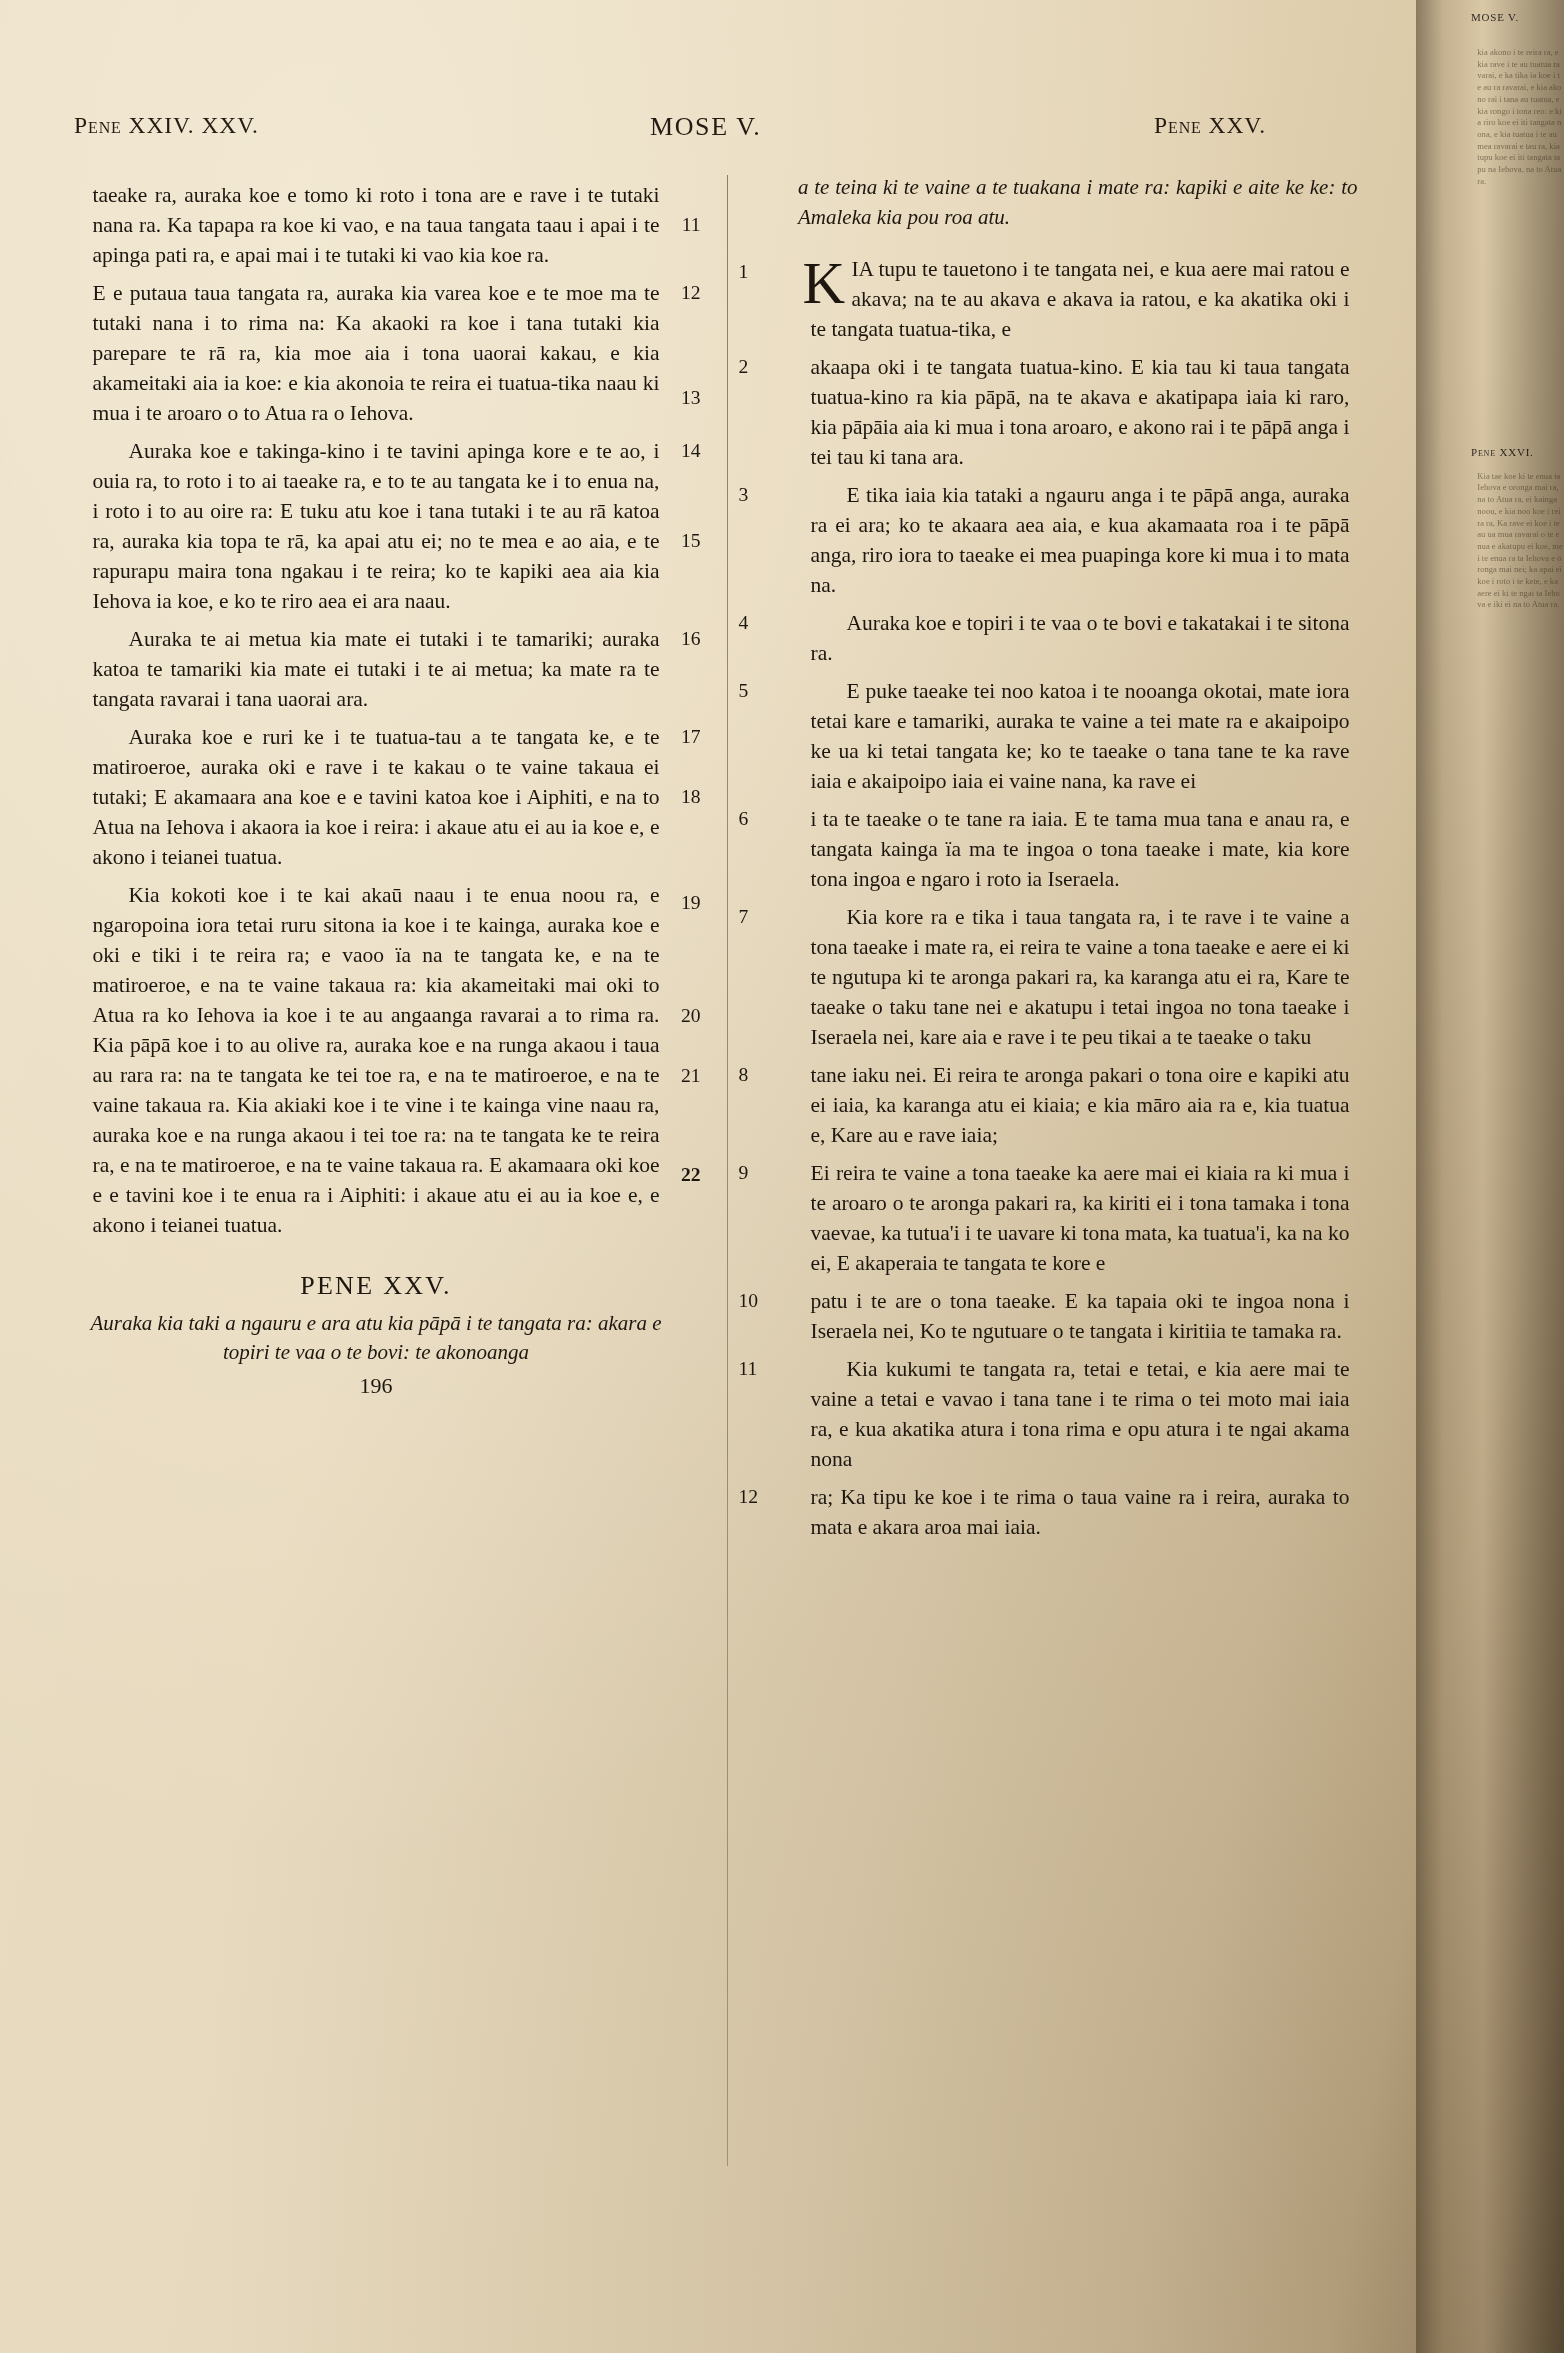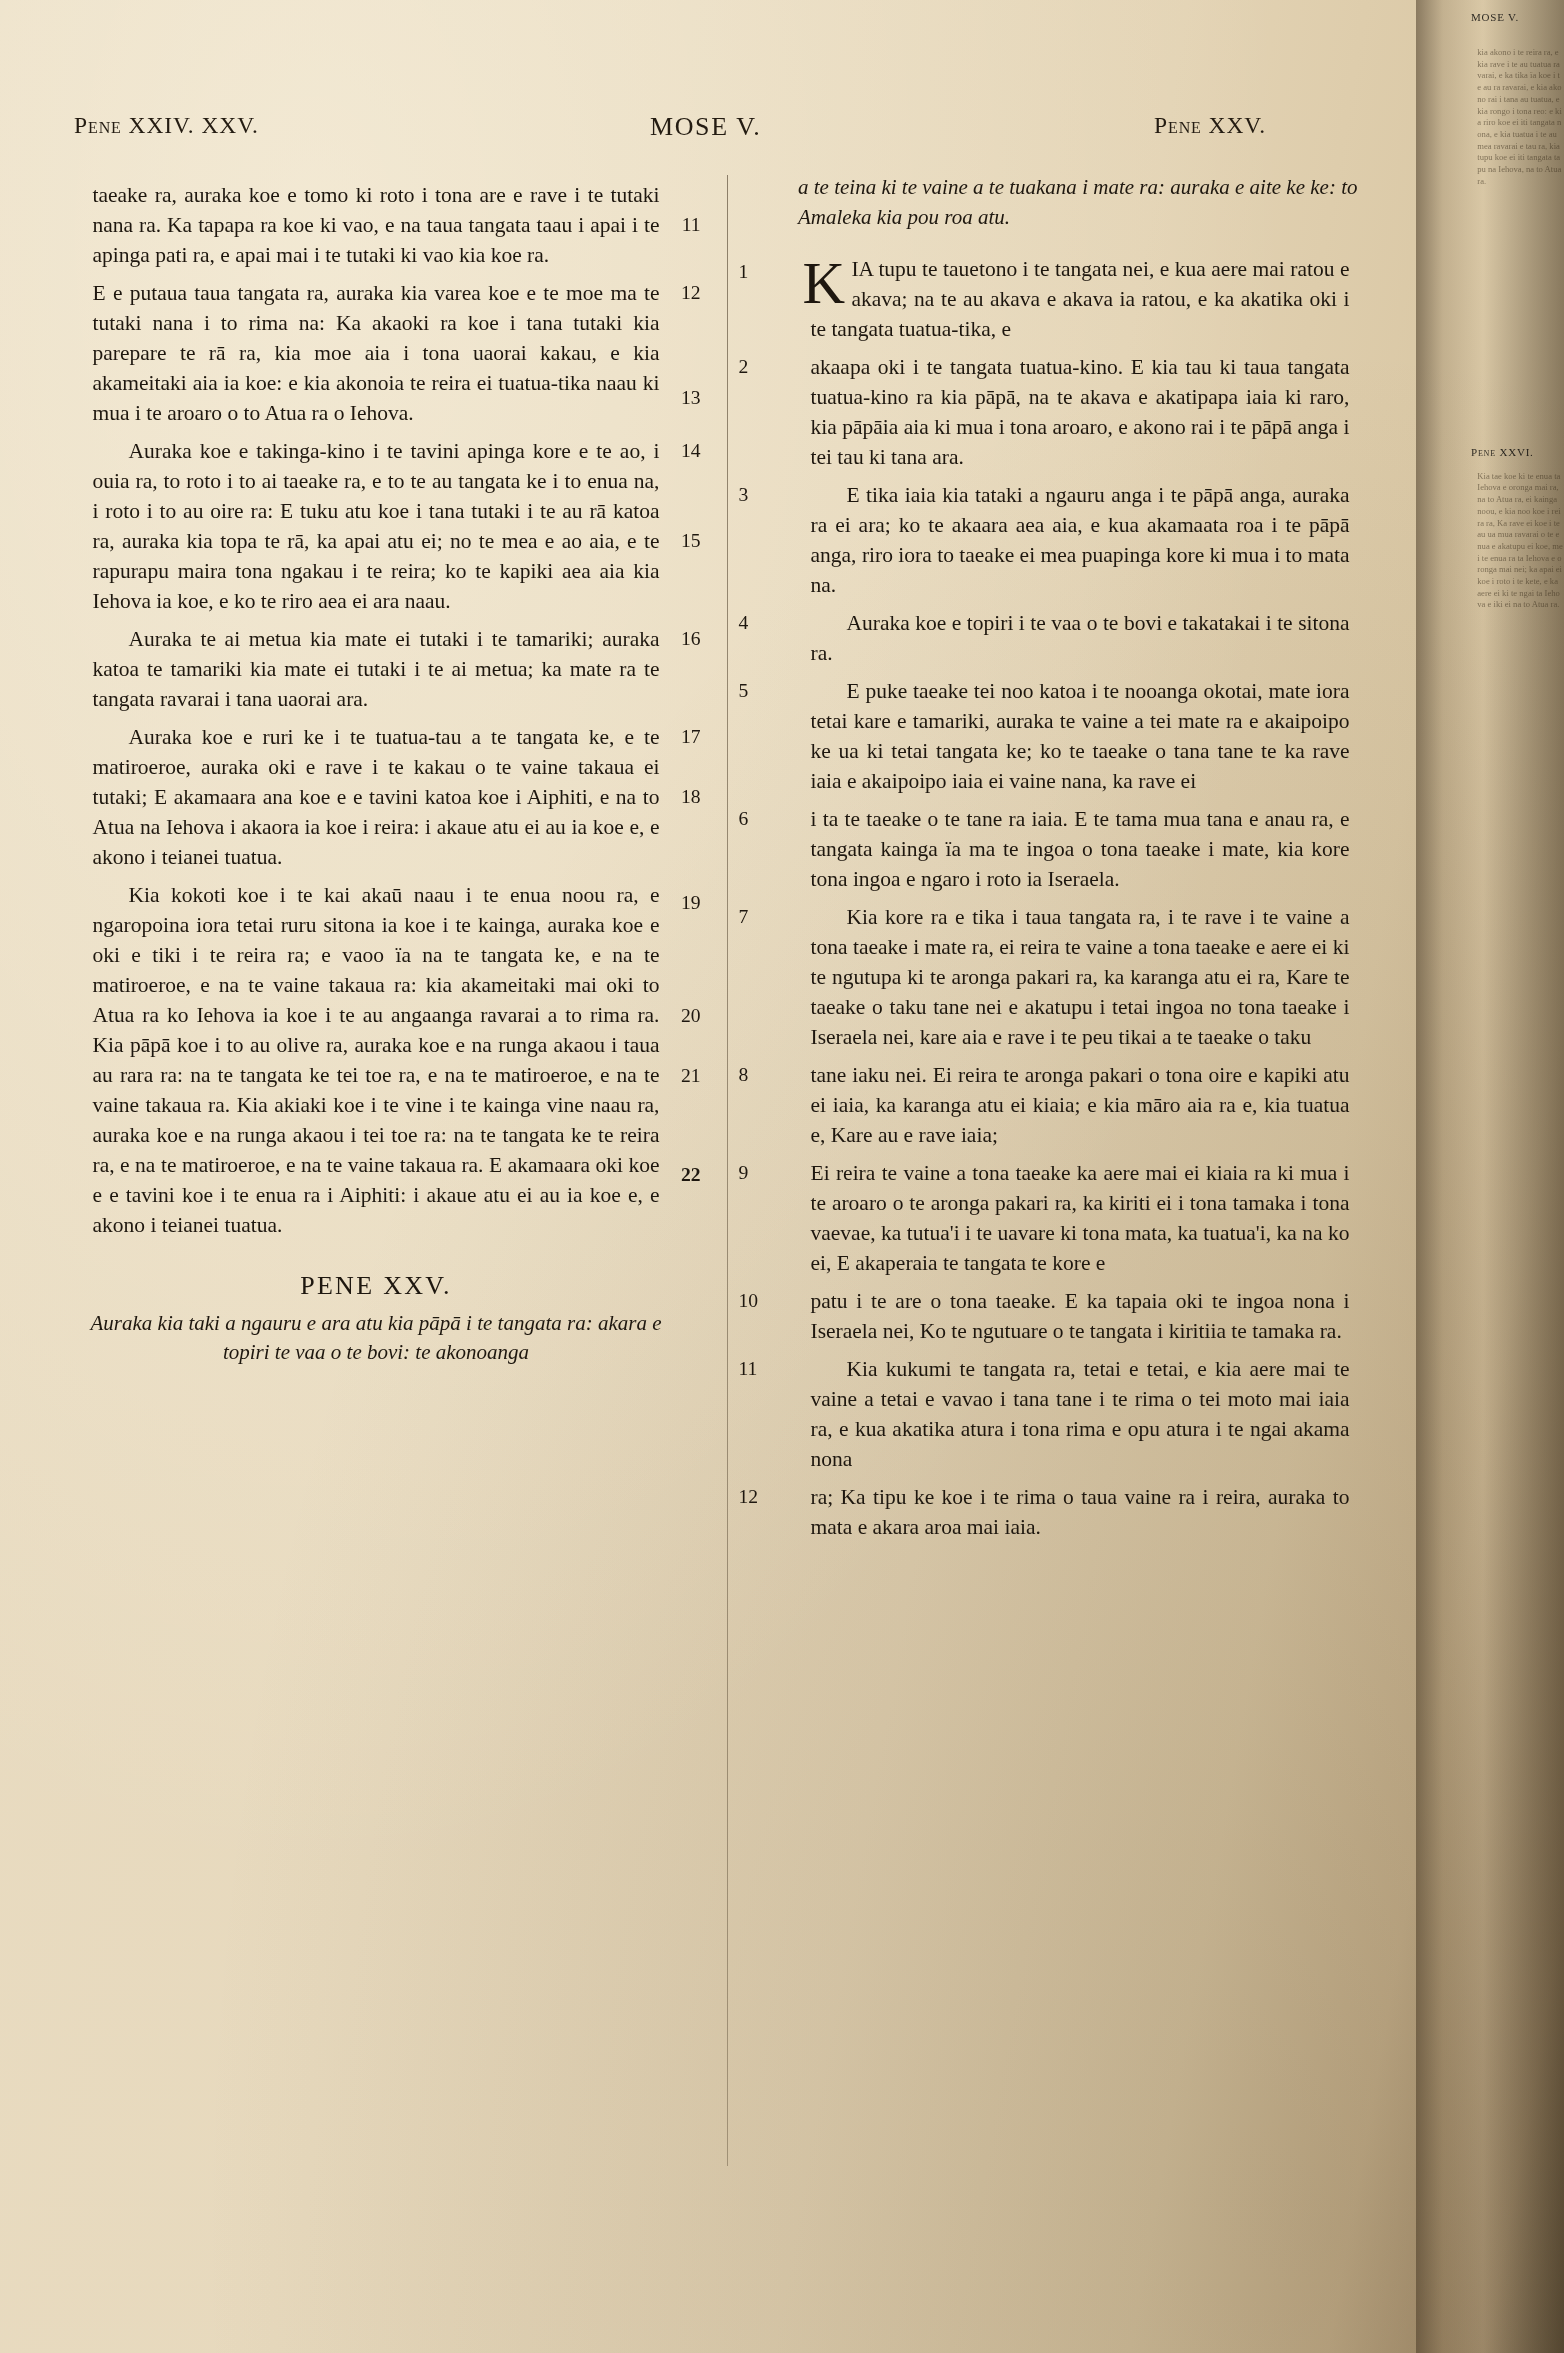--- a/index.html
+++ b/index.html
@@ -225,25 +225,26 @@
         <div style="position:relative;">
           <span class="vnum-right" style="top:8px;">19</span>
           <span class="vnum-right" style="top:121px;">20</span>
           <span class="vnum-right" style="top:181px;">21</span>
           <span class="vnum-right" style="top:280px;font-weight:bold;">22</span>
           <p class="ind">Kia kokoti koe i te kai akaū naau i te enua noou ra, e ngaropoina iora tetai ruru sitona ia koe i te kainga, auraka koe e oki e tiki i te reira ra; e vaoo ïa na te tangata ke, e na te matiroeroe, e na te vaine takaua ra: kia akameitaki mai oki to Atua ra ko Iehova ia koe i te au angaanga ravarai a to rima ra. Kia pāpā koe i to au olive ra, auraka koe e na runga akaou i taua au rara ra: na te tangata ke tei toe ra, e na te matiroeroe, e na te vaine takaua ra. Kia akiaki koe i te vine i te kainga vine naau ra, auraka koe e na runga akaou i tei toe ra: na te tangata ke te reira ra, e na te matiroeroe, e na te vaine takaua ra. E akamaara oki koe e e tavini koe i te enua ra i Aiphiti: i akaue atu ei au ia koe e, e akono i teianei tuatua.</p>
         </div>
 
         <div class="chapter-title">PENE XXV.</div>
         <div class="summary">Auraka kia taki a ngauru e ara atu kia pāpā i te tangata ra: akara e topiri te vaa o te bovi: te akonoanga</div>
+        <div class="folio">196</div>
       </div>
 
       <div class="col col-right">
 
-        <div class="summary-r">a te teina ki te vaine a te tuakana i mate ra: auraka e aite ke ke: to Amaleka kia pou roa atu.</div>
+        <div class="summary-r">a te teina ki te vaine a te tuakana i mate ra: kapiki e aite ke ke: to Amaleka kia pou roa atu.</div>
 
         <div style="height:14px;"></div>
 
         <div class="rcol-wrap" style="padding-left:28px; margin-top:4.7px;">
           <span class="vnum-left" style="top:3.1px;">1</span>
           <span class="dropcap">K</span>
           <p>IA tupu te tauetono i te tangata nei, e kua aere mai ratou e akava; na te au akava e akava ia ratou, e ka akatika oki i te tangata tuatua-tika, e</p>
         </div>
 
         <div class="rcol-wrap" style="padding-left:28px;">

